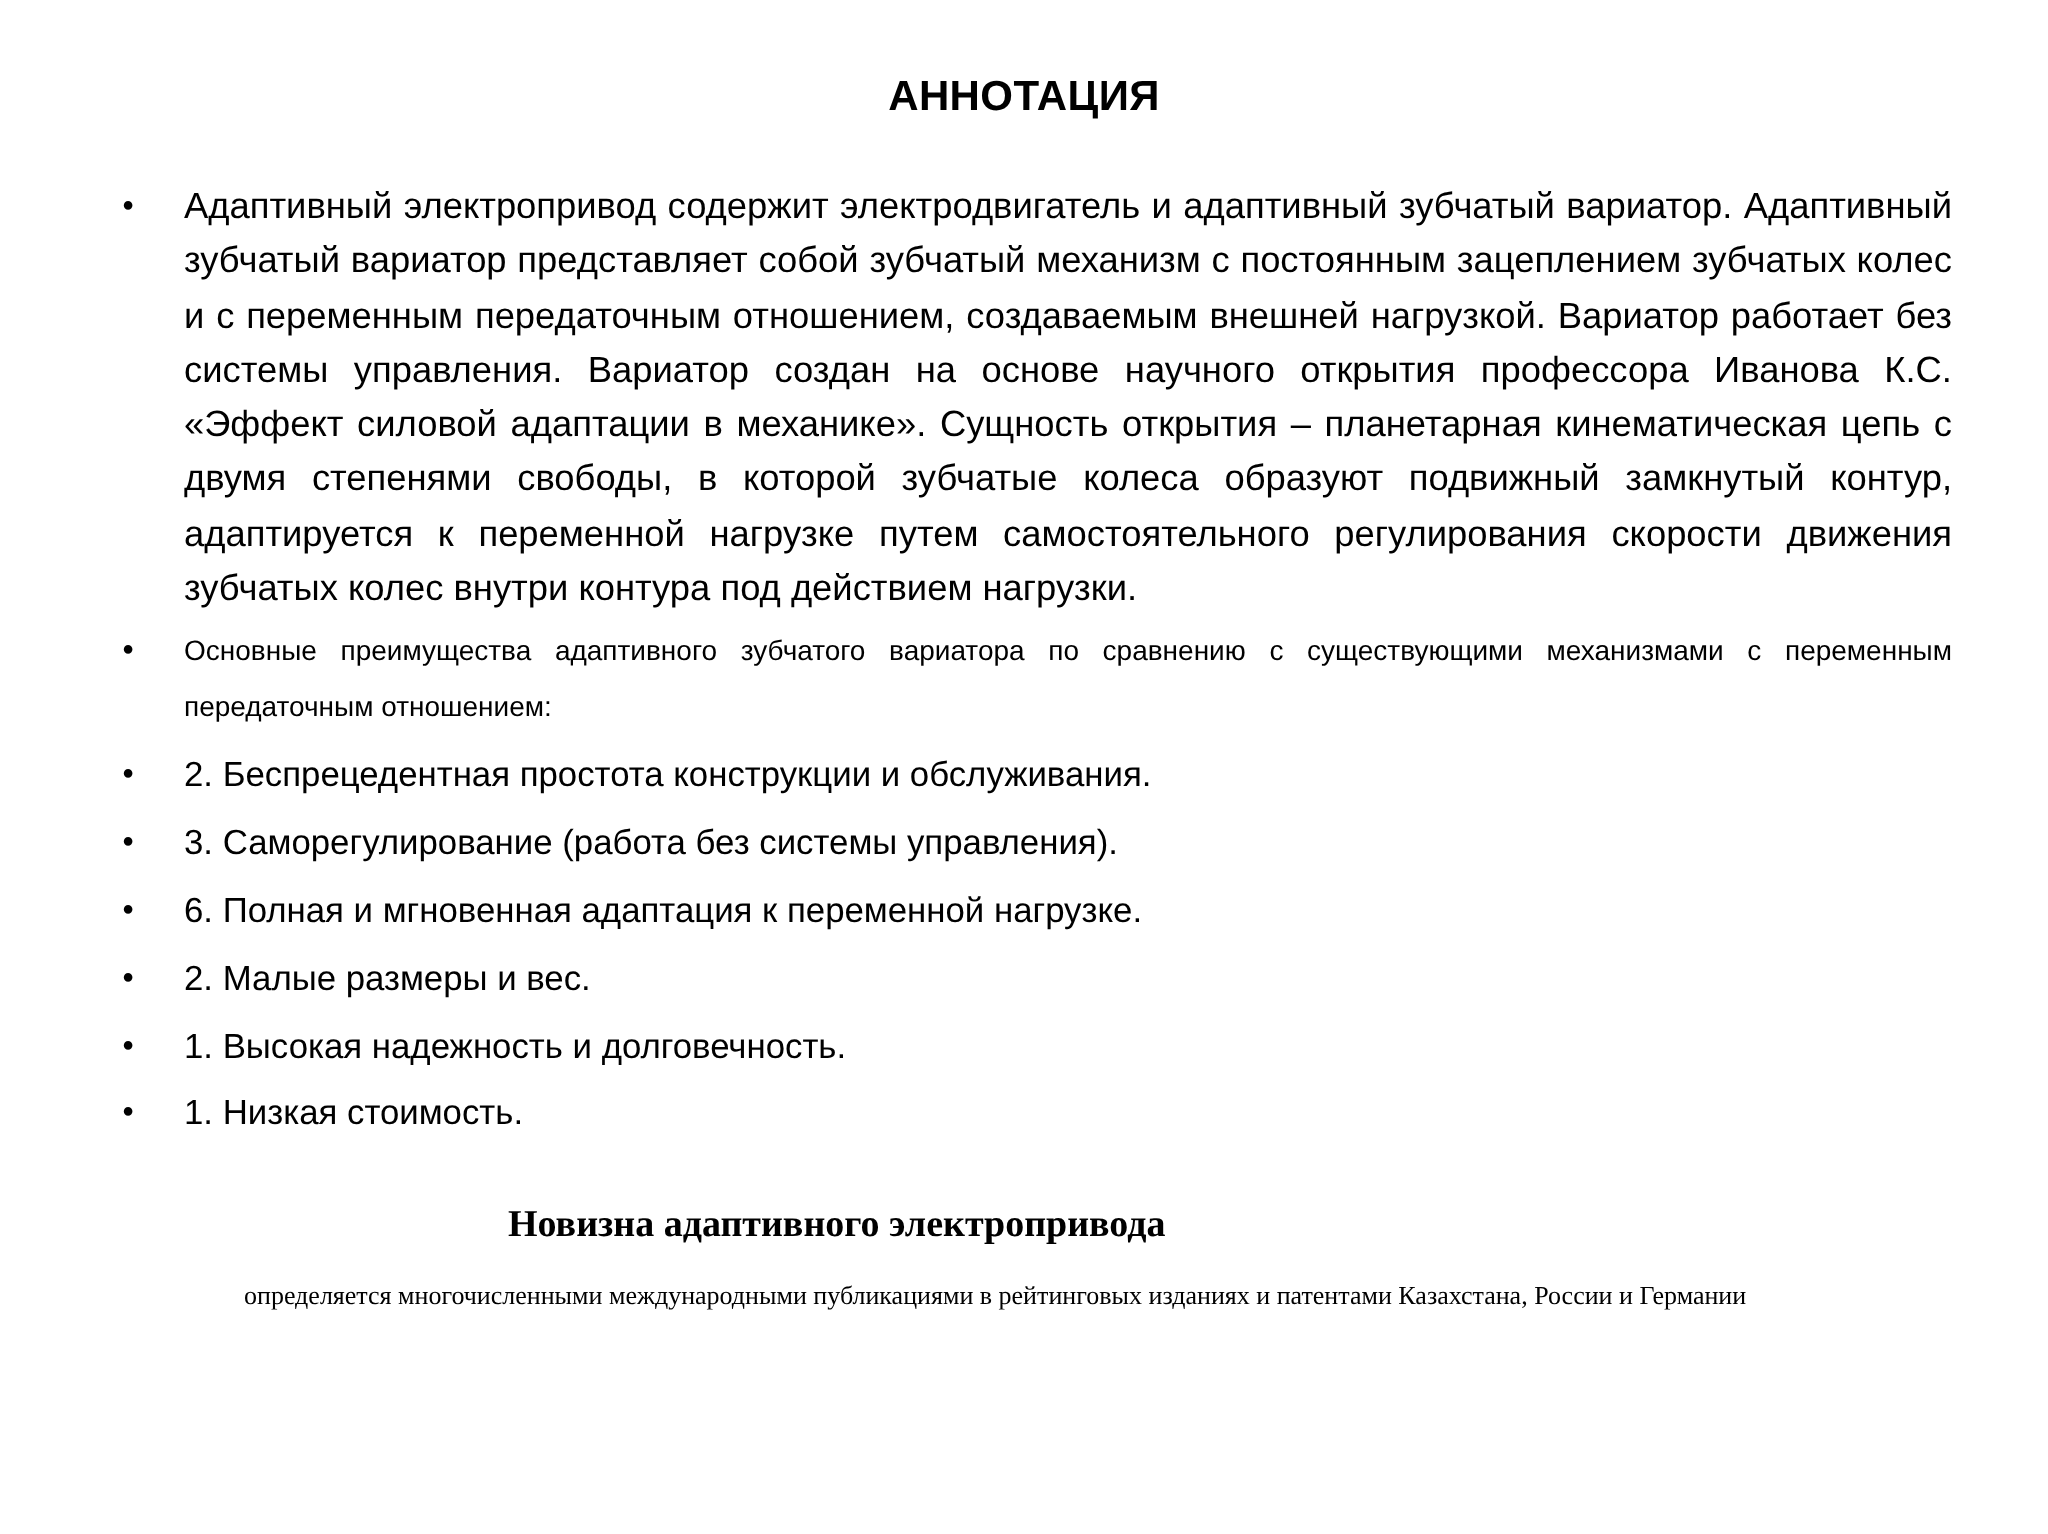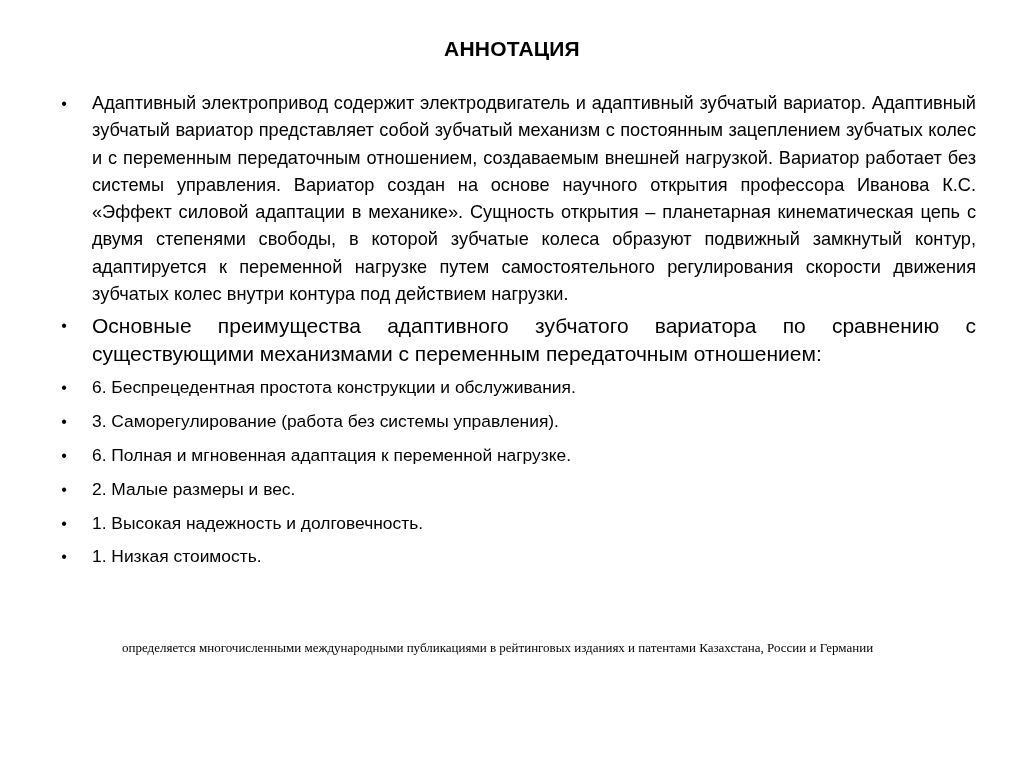--- a/index.html
+++ b/index.html
@@ -13,21 +13,21 @@
       position: absolute; left: 0; top: 37px; width: 1024px; text-align: center;
       font-size: 21px; font-weight: bold; letter-spacing: 0.2px;
     }
     .bullets { position: absolute; left: 56px; top: 90px; width: 920px; margin: 0; padding: 0; list-style: none; }
     .bullet { position: relative; padding-left: 36px; font-size: 18.2px; line-height: 27.3px; }
     .bullet .dot {
       position: absolute; left: 0; top: 0; width: 16px; text-align: center; font-size: 16px;
     }
     .bullet .txt { display: block; text-align: justify; text-align-last: left; }
     .b1 { margin-bottom: 4px; }
-    .b2 .txt { font-size: 21px; }
+    .b2 .txt { font-size: 14px; }
     .b2 { margin-bottom: 7px; }
     .item { margin-bottom: 6.6px; font-size: 17.4px; }
     .novelty-title {
       position: absolute; left: 254px; top: 602px; font-family: "Liberation Serif", "DejaVu Serif", serif;
       font-weight: bold; font-size: 19px;
     }
     .novelty-text {
       position: absolute; left: 122px; top: 634px; width: 854px;
       font-family: "Liberation Serif", "DejaVu Serif", serif; font-size: 13px; line-height: 27px;
       text-align: justify; text-align-last: left;
@@ -43,21 +43,21 @@
     <li class="bullet b1">
       <span class="dot">•</span>
       <span class="txt">Адаптивный электропривод содержит электродвигатель и адаптивный зубчатый вариатор. Адаптивный зубчатый вариатор представляет собой зубчатый механизм с постоянным зацеплением зубчатых колес и с переменным передаточным отношением, создаваемым внешней нагрузкой. Вариатор работает без системы управления. Вариатор создан на основе научного открытия профессора Иванова К.С. «Эффект силовой адаптации в механике». Сущность открытия – планетарная кинематическая цепь с двумя степенями свободы, в которой зубчатые колеса образуют подвижный замкнутый контур, адаптируется к переменной нагрузке путем самостоятельного регулирования скорости движения зубчатых колес внутри контура под действием нагрузки.</span>
     </li>
     <li class="bullet b2">
       <span class="dot">•</span>
       <span class="txt">Основные преимущества адаптивного зубчатого вариатора по сравнению с существующими механизмами с переменным передаточным отношением:</span>
     </li>
     <li class="bullet item">
       <span class="dot">•</span>
-      <span class="txt">6. Беспрецедентная простота конструкции и обслуживания.</span>
+      <span class="txt">2. Беспрецедентная простота конструкции и обслуживания.</span>
     </li>
     <li class="bullet item">
       <span class="dot">•</span>
       <span class="txt">3. Саморегулирование (работа без системы управления).</span>
     </li>
     <li class="bullet item">
       <span class="dot">•</span>
       <span class="txt">6. Полная и мгновенная адаптация к переменной нагрузке.</span>
     </li>
     <li class="bullet item">
@@ -67,14 +67,15 @@
     <li class="bullet item">
       <span class="dot">•</span>
       <span class="txt">1. Высокая надежность и долговечность.</span>
     </li>
     <li class="bullet item">
       <span class="dot">•</span>
       <span class="txt">1. Низкая стоимость.</span>
     </li>
   </ul>
 
+  <div class="novelty-title">Новизна адаптивного электропривода</div>
   <div class="novelty-text">определяется многочисленными международными публикациями в рейтинговых изданиях и патентами Казахстана, России и Германии</div>
 </div>
 
 </body></html>

